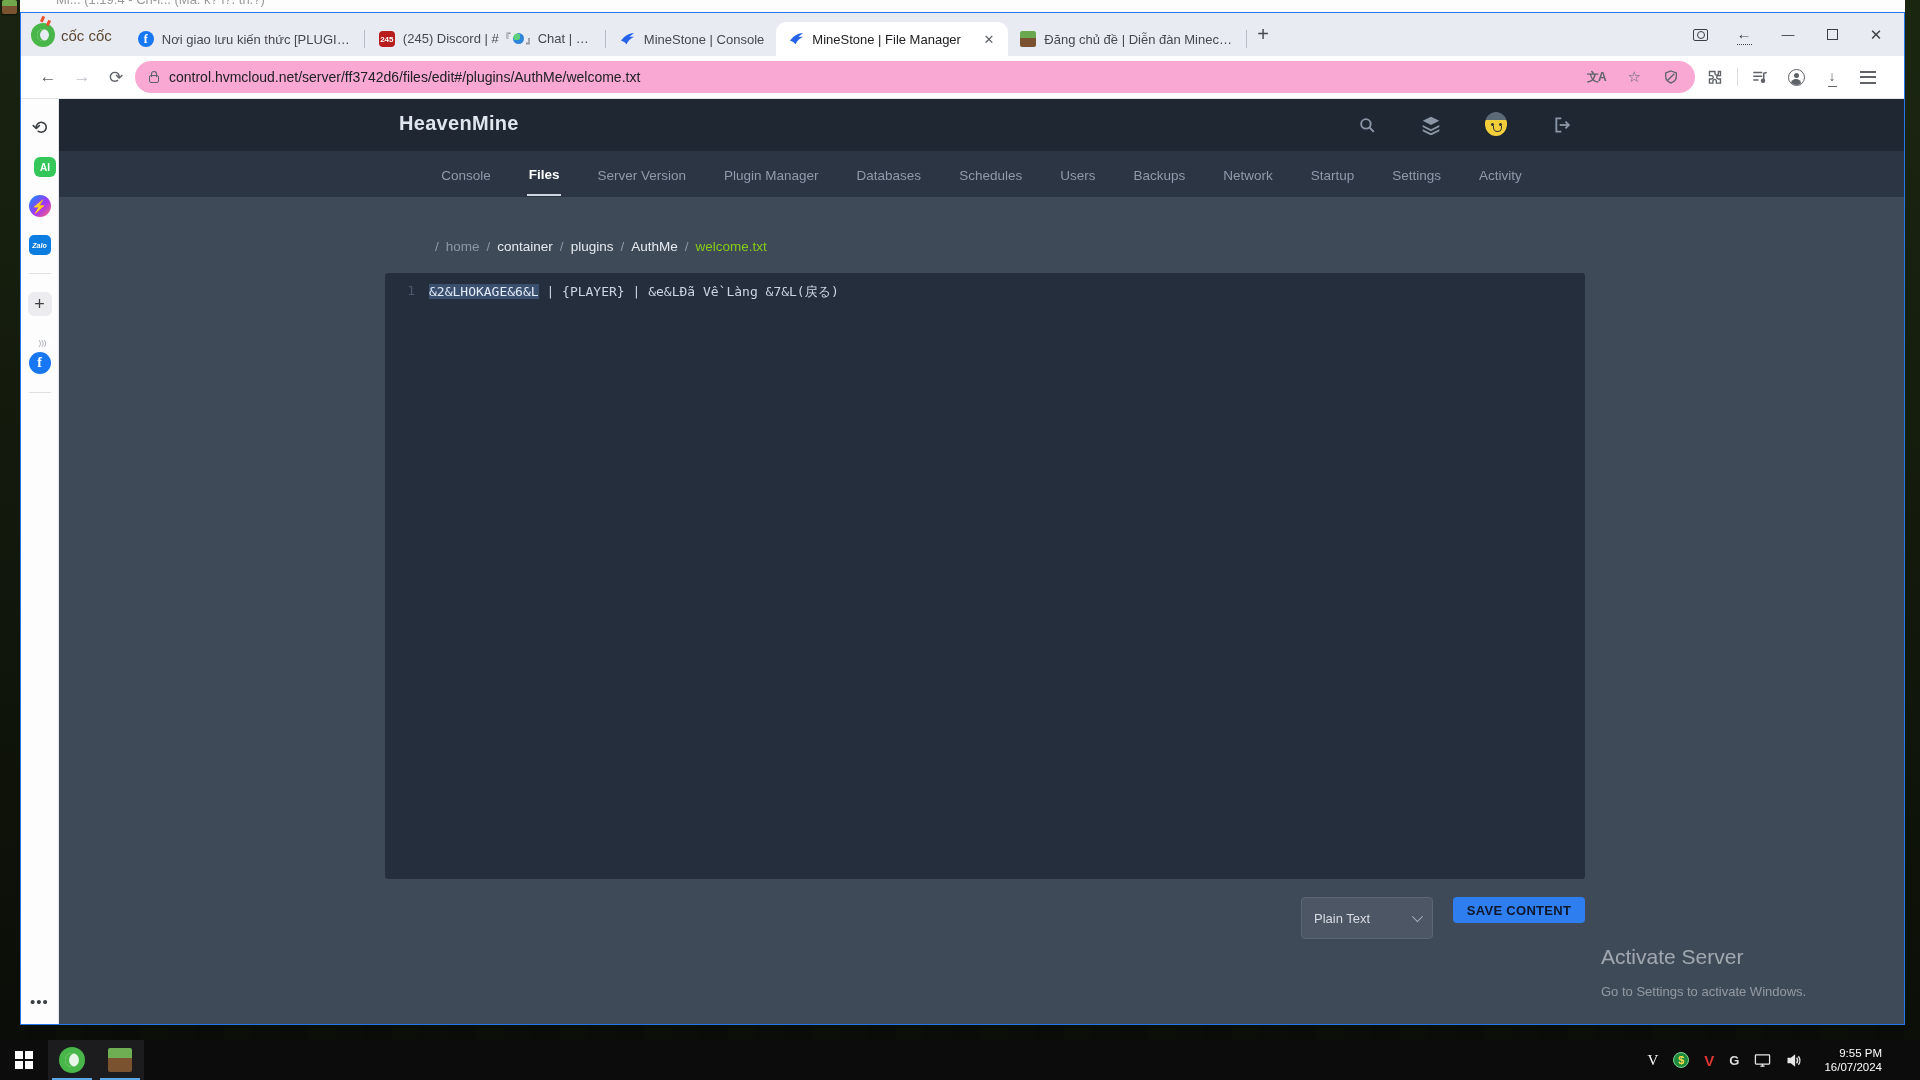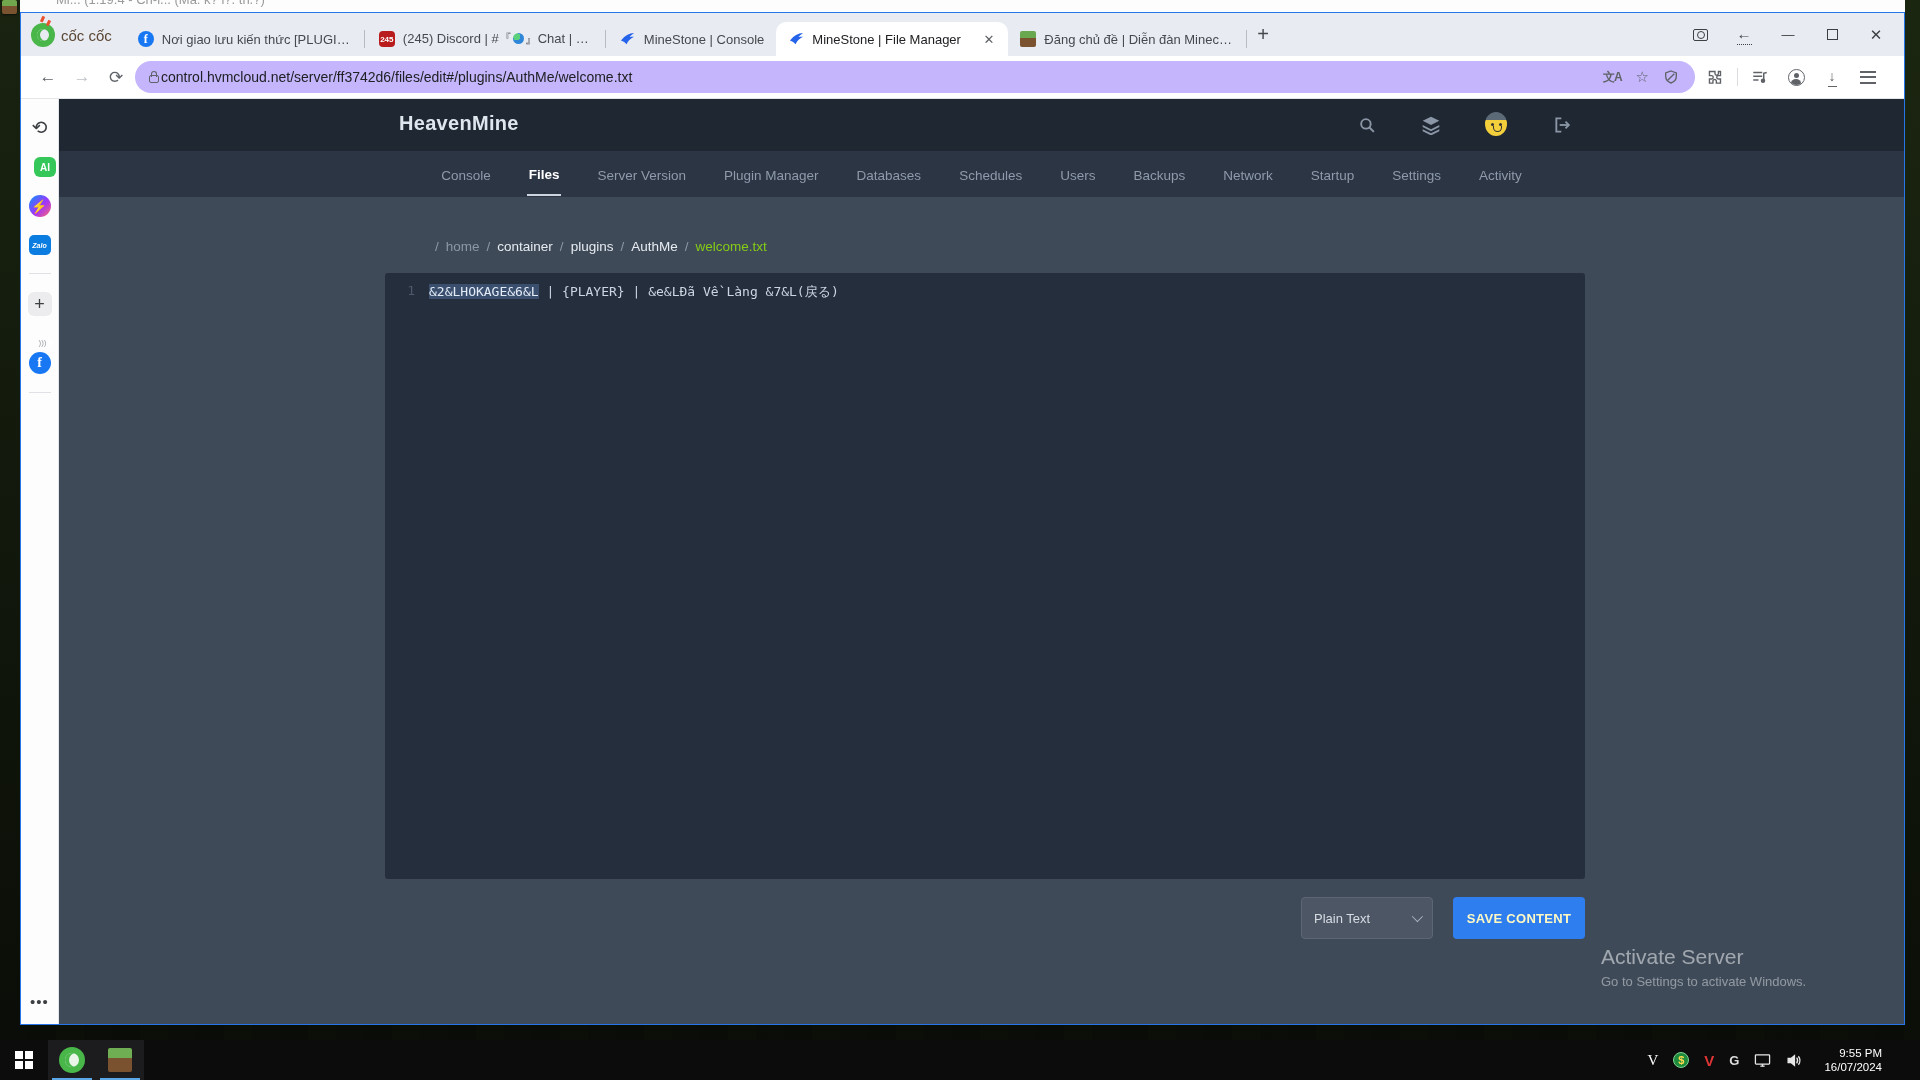--- a/index.html
+++ b/index.html
@@ -50,22 +50,22 @@
   .wc .boxmag { width:15px; height:12px; border:1.6px solid #3c4043; border-radius:2px; position:relative; }
   .wc .boxmag::after { content:""; position:absolute; right:2px; top:1px; width:6px; height:6px; border:1.4px solid #3c4043; border-radius:50%; }
   .wc .restore-arrow { border-bottom:1.5px dotted #3c4043; padding-bottom:2px; font-size:15px; }
   .wc .maxbox { width:11px; height:11px; border:1.5px solid #3c4043; }
 
   
   .addressrow { height:43px; background:#fff; display:flex; align-items:center; padding:0 12px; gap:4px; flex:0 0 auto;
     border-bottom:1px solid #e4e6ea; }
   .navbtn { width:30px; height:30px; display:flex; align-items:center; justify-content:center; font-size:17px; color:#5f6368; }
   .navbtn.disabled { color:#bdc1c6; }
-  .urlpill { flex:1; height:32px; background:#c4b5fd; border-radius:16px; display:flex; align-items:center;
-    padding:0 10px 0 14px; gap:2px; max-width:1560px; }
+  .urlpill { flex:1; height:32px; background:#f9a8d4; border-radius:16px; display:flex; align-items:center;
+    padding:0 10px 0 14px; gap:10px; max-width:1560px; }
   .lock { width:10px; height:8px; border:1.6px solid #5f6368; border-radius:2px; position:relative; margin-top:4px; }
   .lock::before { content:""; position:absolute; left:1px; top:-5px; width:4px; height:5px; border:1.6px solid #5f6368;
     border-bottom:none; border-radius:4px 4px 0 0; }
   .url { flex:1; font-size:14px; color:#202124; white-space:nowrap; overflow:hidden; }
   .pill-ic { color:#5f6368; font-size:15px; display:flex; align-items:center; gap:2px; padding:0 6px; }
   .translate { font-size:12px; font-weight:bold; letter-spacing:-1px; }
   .bar-ic { color:#5f6368; display:flex; align-items:center; justify-content:center; width:32px; height:30px; }
   .vsep { width:1px; height:18px; background:#dadce0; margin:0 2px; }
   .avatar-ic { width:17px; height:17px; border:1.6px solid #5f6368; border-radius:50%; position:relative; overflow:hidden; }
   .avatar-ic::before { content:""; position:absolute; left:5px; top:3px; width:5px; height:5px; border-radius:50%; background:#5f6368; }
@@ -120,28 +120,28 @@
   .ed-line { display:flex; padding-top:10px; }
   .gutter { width:44px; text-align:right; color:#4d596b; padding-right:14px; flex:0 0 auto; }
   .code { color:#ccd5e3; white-space:pre; }
   .code .sel { background:#3a4f6e; color:#e3ebf7; }
 
   .syntax-select { position:absolute; left:1242px; top:798px; width:132px; height:42px; background:#4d5664;
     border:1px solid #5d6674; border-radius:4px; color:#d7dce4; font-size:13px; display:flex; align-items:center;
     padding:0 12px; justify-content:space-between; }
   .chev { width:8px; height:8px; border-right:1.8px solid #aab1bc; border-bottom:1.8px solid #aab1bc;
     transform:rotate(45deg) translateY(-2px); }
-  .save-btn { position:absolute; left:1394px; top:798px; width:132px; height:42px; background:#2e7ef0; border-radius:4px;
-    color:#fef9c3; font-size:13px; font-weight:bold; display:flex; align-items:center; justify-content:center; letter-spacing:.3px; }
+  .save-btn { position:absolute; left:1394px; top:798px; width:132px; height:26px; background:#2e7ef0; border-radius:4px;
+    color:#0f172a; font-size:13px; font-weight:bold; display:flex; align-items:center; justify-content:center; letter-spacing:.3px; }
 
   .pt-footer { position:absolute; left:326px; top:884px; width:1200px; text-align:center; font-size:11.5px; color:#6e7a8a; }
 
   .watermark { position:absolute; left:1542px; top:846px; color:rgba(240,244,248,.55); }
   .watermark .w1 { font-size:21px; }
-  .watermark .w2 { font-size:13px; margin-top:5px; color:rgba(225,230,236,.5); }
+  .watermark .w2 { font-size:13px; margin-top:15px; color:rgba(225,230,236,.5); }
 
   
   .taskbar { position:absolute; left:0; bottom:0; width:1920px; height:40px; background:#0c0c0d; display:flex; align-items:stretch; z-index:5; }
   .tb-btn { width:48px; display:flex; align-items:center; justify-content:center; position:relative; }
   .tb-btn.app { background:#1c1c1e; }
   .tb-btn.app::after { content:""; position:absolute; left:4px; right:4px; bottom:0; height:2px; background:#5aa8e8; }
   .winlogo { display:grid; grid-template-columns:8px 8px; grid-template-rows:8px 8px; gap:1.5px; }
   .winlogo i { background:#fff; }
   .tb-coccoc { width:26px; height:26px; border-radius:50%; background:#49b649; position:relative; }
   .tb-coccoc::after { content:""; position:absolute; left:6px; top:6px; width:14px; height:14px; border-radius:50%;

